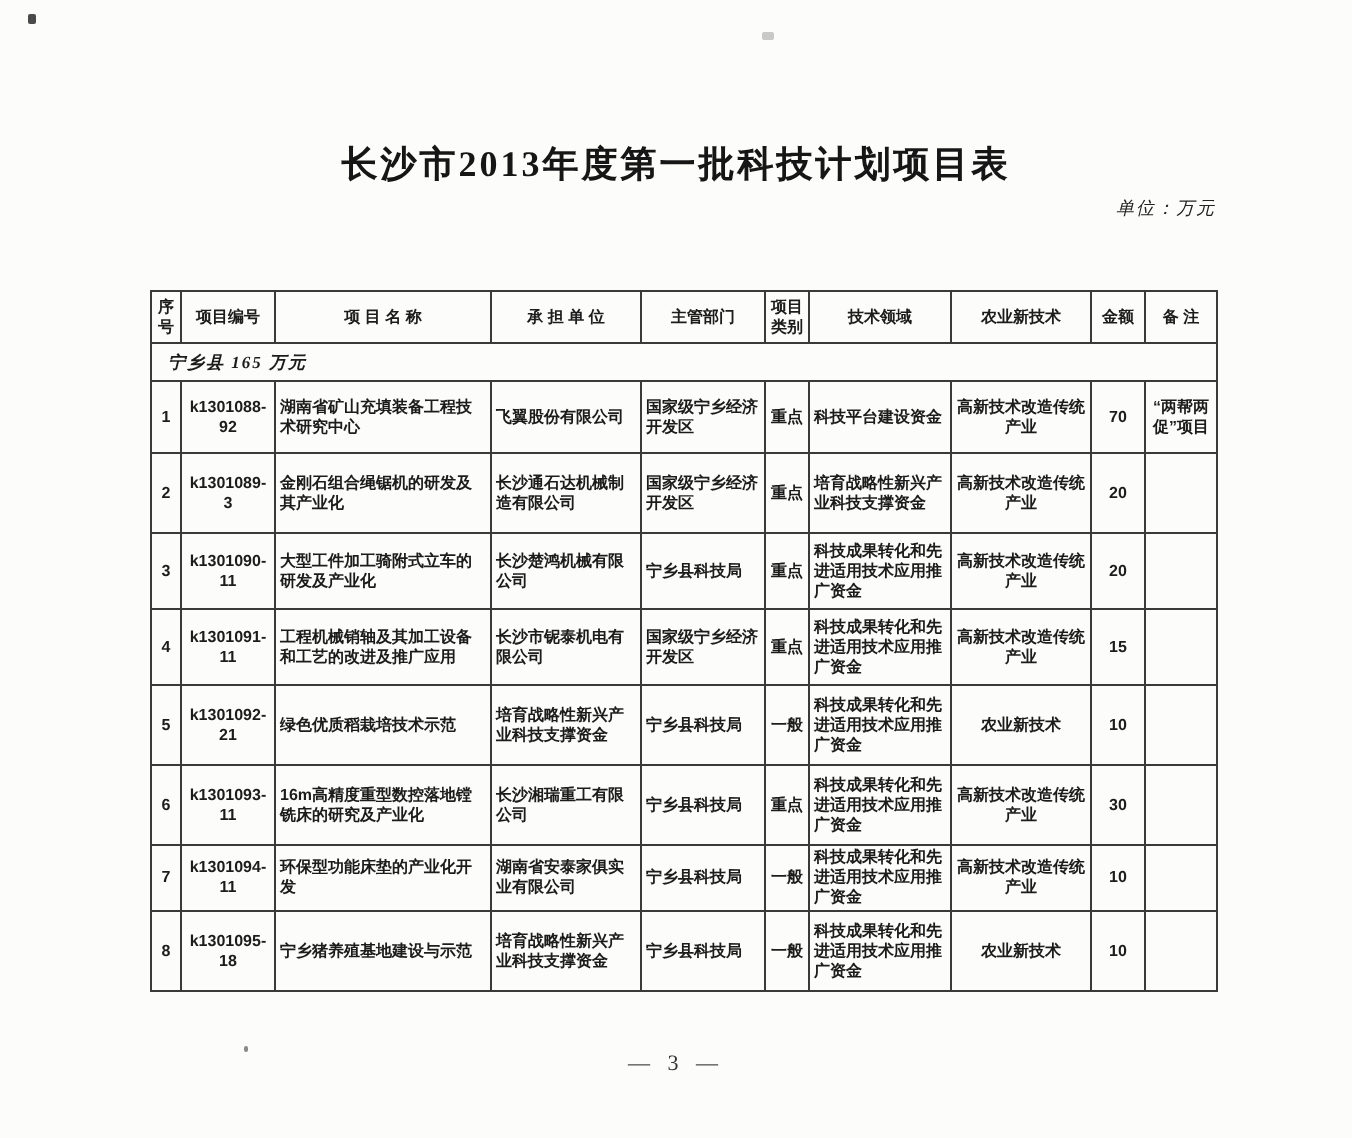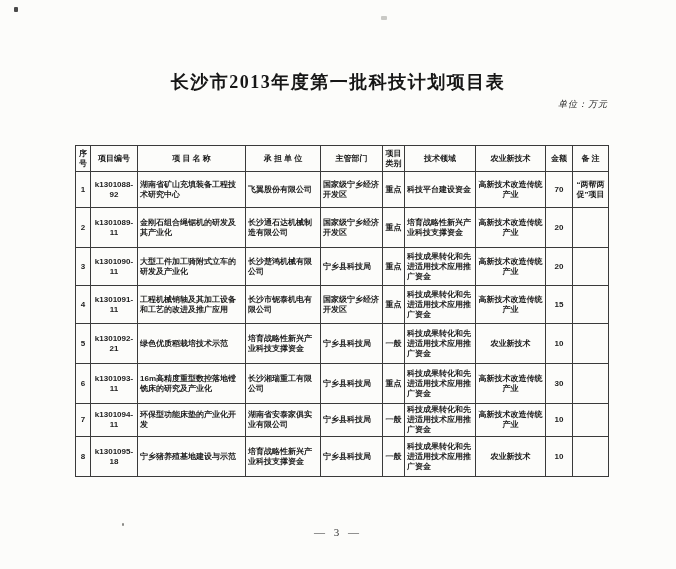--- a/index.html
+++ b/index.html
@@ -96,37 +96,40 @@
         <th>承 担 单 位</th>
         <th>主管部门</th>
         <th>项目类别</th>
         <th>技术领域</th>
         <th>农业新技术</th>
         <th>金额</th>
         <th>备 注</th>
       </tr>
     </thead>
     <tbody>
+      <tr class="section-row" style="height:19px">
+        <td colspan="10">宁乡县  165 万元</td>
+      </tr>
 
       <tr style="height:36px">
         <td class="c">1</td>
         <td class="c">k1301088-92</td>
         <td class="l">湖南省矿山充填装备工程技术研究中心</td>
         <td class="l">飞翼股份有限公司</td>
         <td class="l">国家级宁乡经济开发区</td>
         <td class="c">重点</td>
         <td class="l">科技平台建设资金</td>
         <td class="c">高新技术改造传统产业</td>
         <td class="c">70</td>
         <td class="c">“两帮两促”项目</td>
       </tr>
 
       <tr style="height:40px">
         <td class="c">2</td>
-        <td class="c">k1301089-11</td>
+        <td class="c">k1301089-3</td>
         <td class="l">金刚石组合绳锯机的研发及其产业化</td>
         <td class="l">长沙通石达机械制造有限公司</td>
         <td class="l">国家级宁乡经济开发区</td>
         <td class="c">重点</td>
         <td class="l">培育战略性新兴产业科技支撑资金</td>
         <td class="c">高新技术改造传统产业</td>
         <td class="c">20</td>
         <td class="c"></td>
       </tr>
 

